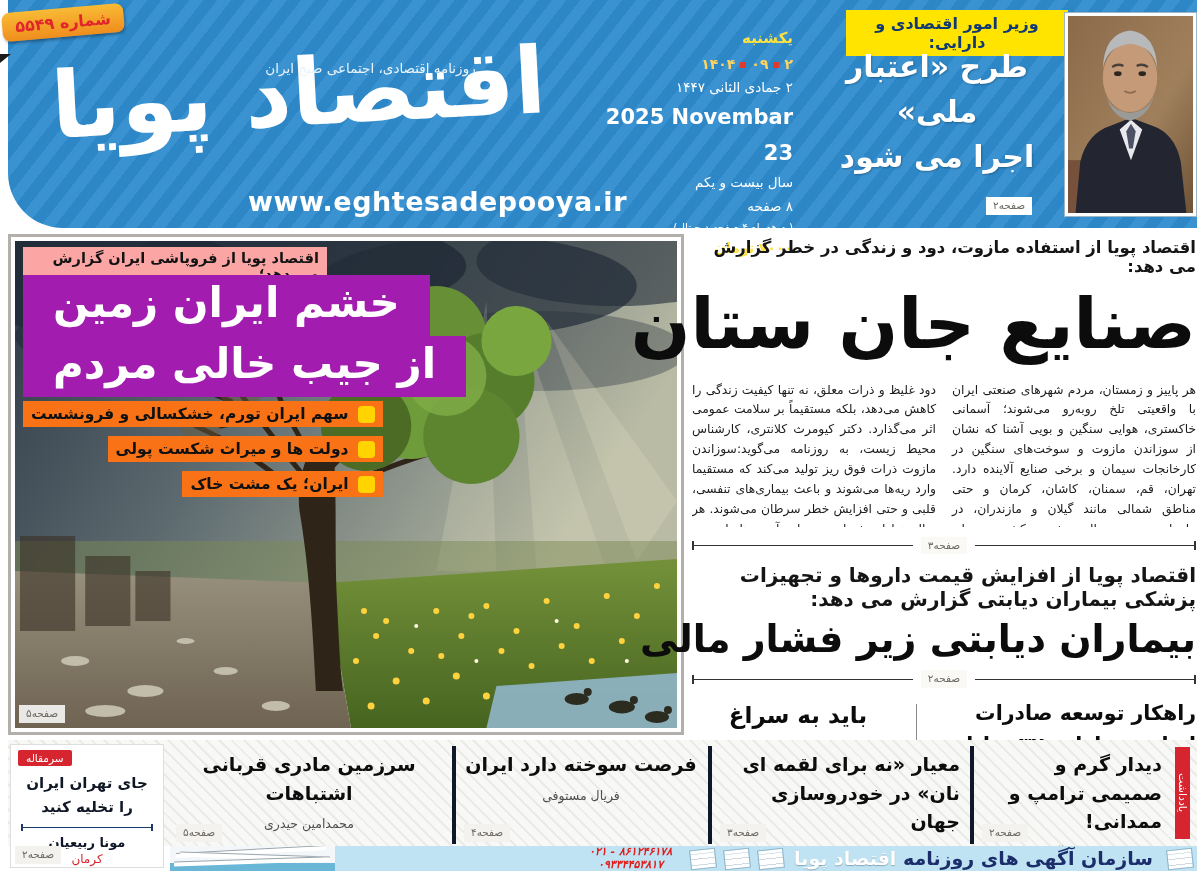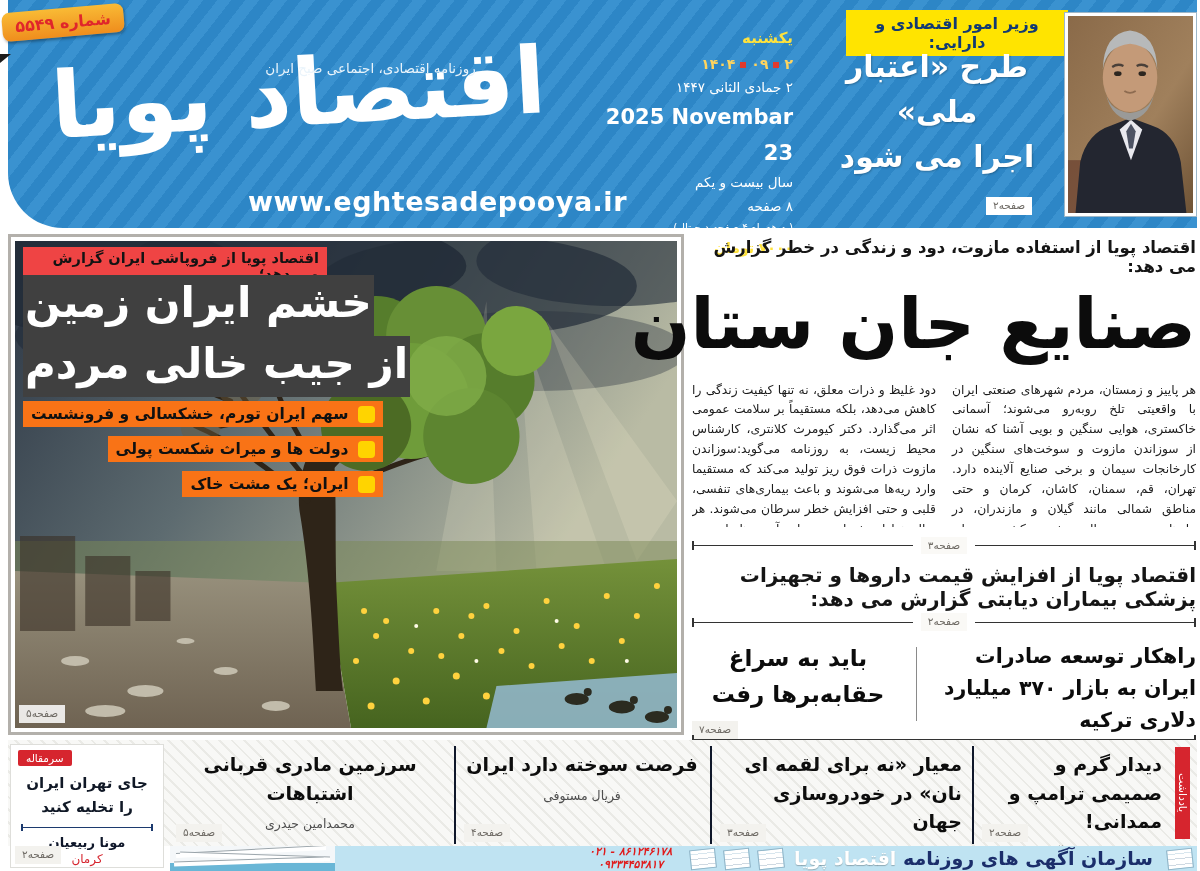--- a/index.html
+++ b/index.html
@@ -40,24 +40,24 @@
 
   .page-badge { display:inline-block; background:#f3f2ee; color:#6e6a64; font-size:10.5px; padding:1px 7px; line-height:1.5; }
   .kicker-line { font-weight:bold; color:#151515; }
 
   
   #lead-card { position:absolute; left:8px; top:234px; width:676px; height:501px; background:#fff;
     border:3px solid #b3b0ab; padding:4px; }
   #lead-photo { position:relative; width:100%; height:100%; overflow:hidden; }
   #lead-photo > svg { position:absolute; left:0; top:0; width:100%; height:100%; }
   #lead-kicker { position:absolute; right:350px; top:6px; left:8px; }
-  #lead-kicker span { background:#ef4444; color:#131313; font-weight:bold; font-size:14.5px; padding:3px 8px; display:inline-block;}
+  #lead-kicker span { background:#fca5a5; color:#131313; font-weight:bold; font-size:14.5px; padding:3px 8px; display:inline-block;}
   .lead-title-line { position:absolute; left:8px; }
-  .lead-title-line span { display:inline-block; background:#404040; color:#fff; font-weight:bold; font-size:42px;
-    line-height:1.35; padding:0 2px 4px; }
+  .lead-title-line span { display:inline-block; background:#a21caf; color:#fff; font-weight:bold; font-size:42px;
+    line-height:1.35; padding:0 30px 4px; }
   #lead-title1 { top:34px; }
   #lead-title2 { top:95px; }
   #lead-bullets { position:absolute; left:8px; top:160px; }
   .bullet-row { margin-bottom:9px; }
   .bullet-row .strip { display:inline-flex; align-items:center; background:#f97316; padding:4px 8px; }
   .bullet-sq { width:17px; height:17px; background:#ffd400; border-radius:4px; margin-left:9px; flex:none;}
   .bullet-text { font-weight:bold; font-size:15.5px; color:#111; }
   #lead-page { position:absolute; left:4px; bottom:5px; background:rgba(255,255,255,.85); }
 
   
@@ -87,21 +87,21 @@
   #main-endline { margin-top:8px; }
 
   
   #bottom-strip { position:absolute; left:8px; top:740px; width:1189px; height:106px;
     background:repeating-linear-gradient(45deg,#f8f8f6 0 7px,#eaeae6 7px 9px); }
   #note-tab { position:absolute; left:1175px; top:747px; width:15px; height:92px; background:#d6252e; color:#fff;
     font-size:11px; writing-mode:vertical-rl; text-align:center; line-height:15px; letter-spacing:1px;}
   #bottom-cols { position:absolute; left:168px; top:746px; width:1004px; height:98px; display:flex; }
   .bcol { padding:4px 10px 0 8px; position:relative; }
   .bcol + .bcol { border-left:0; }
-  .bcol:not(:first-child) { border-right:2px solid #0f172a; }
+  .bcol:not(:first-child) { border-right:4px solid #0f172a; }
   .bcol .b-title { font-weight:bold; font-size:19px; line-height:1.5; color:#0d0d0d; text-align:right; }
   .bcol .b-author { font-size:12.5px; color:#4e4e4e; margin-top:9px; text-align:center; }
   .bcol .b-pg { position:absolute; left:8px; bottom:2px; }
   #bcol-0 { width:198px; } #bcol-1 { width:262px; } #bcol-2 { width:256px; } #bcol-3 { flex:1; }
   #bcol-2 .b-title, #bcol-3 .b-title { text-align:center; }
 
   #editorial-card { position:absolute; left:10px; top:744px; width:154px; height:124px; background:#fff;
     border:1px solid #dededa; }
   #editorial-badge { position:absolute; left:7px; top:5px; background:#d6252e; color:#fff; font-size:10.5px;
     padding:2px 8px; border-radius:2px; }
@@ -329,20 +329,21 @@
       <div>دود غلیظ و ذرات معلق، نه تنها کیفیت زندگی را کاهش می‌دهد، بلکه مستقیماً بر سلامت عمومی اثر می‌گذارد. دکتر کیومرث کلانتری، کارشناس محیط زیست، به روزنامه می‌گوید:سوزاندن مازوت ذرات فوق ریز تولید می‌کند که مستقیما وارد ریه‌ها می‌شوند و باعث بیماری‌های تنفسی، قلبی و حتی افزایش خطر سرطان می‌شوند. هر سال هزاران نفر از مردم این آسیب‌ها را تجربه می‌کنند.»...</div>
     </div>
     <div class="divider" id="divider1">
       <span class="tick"></span>
         <span class="line"></span>
       <span class="page-badge">صفحه۳</span>
       <span class="line"></span>
         <span class="tick"></span>
     </div>
     <div id="diabetes-kicker" class="kicker-line">اقتصاد پویا از افزایش قیمت داروها و تجهیزات پزشکی بیماران دیابتی گزارش می دهد:</div>
+    <div id="diabetes-title">بیماران دیابتی زیر فشار مالی</div>
     <div class="divider" id="divider2">
       <span class="tick"></span>
         <span class="line"></span>
       <span class="page-badge">صفحه۲</span>
       <span class="line"></span>
         <span class="tick"></span>
     </div>
     <div id="briefs">
       <div id="brief-right">
         <div class="b-title">راهکار توسعه صادرات ایران به بازار ۳۷۰ میلیارد دلاری ترکیه</div>

